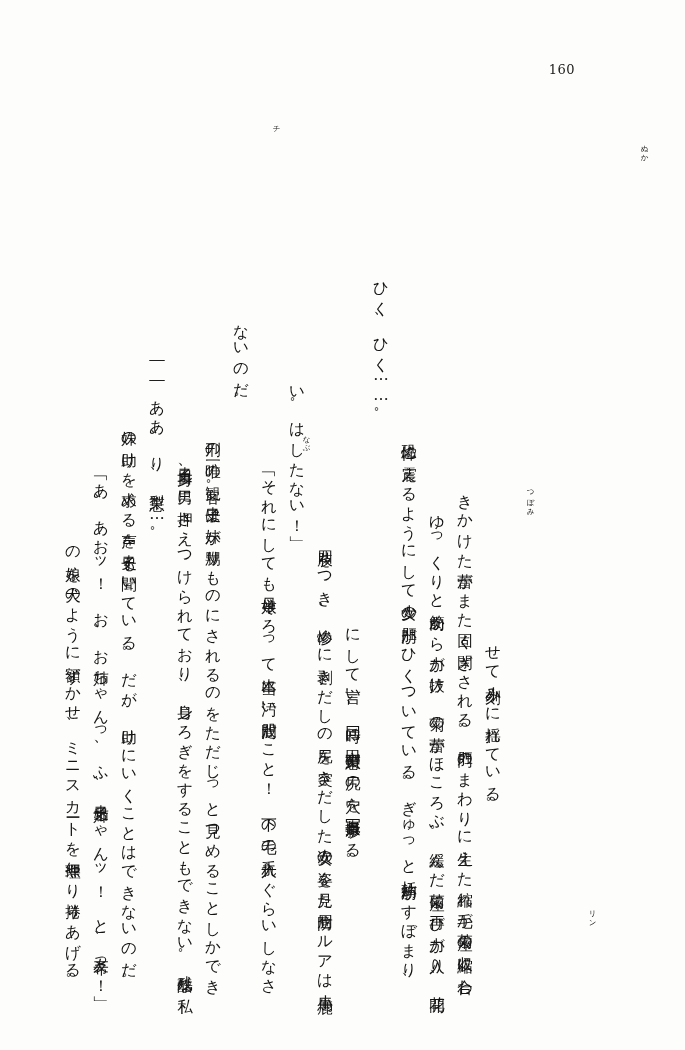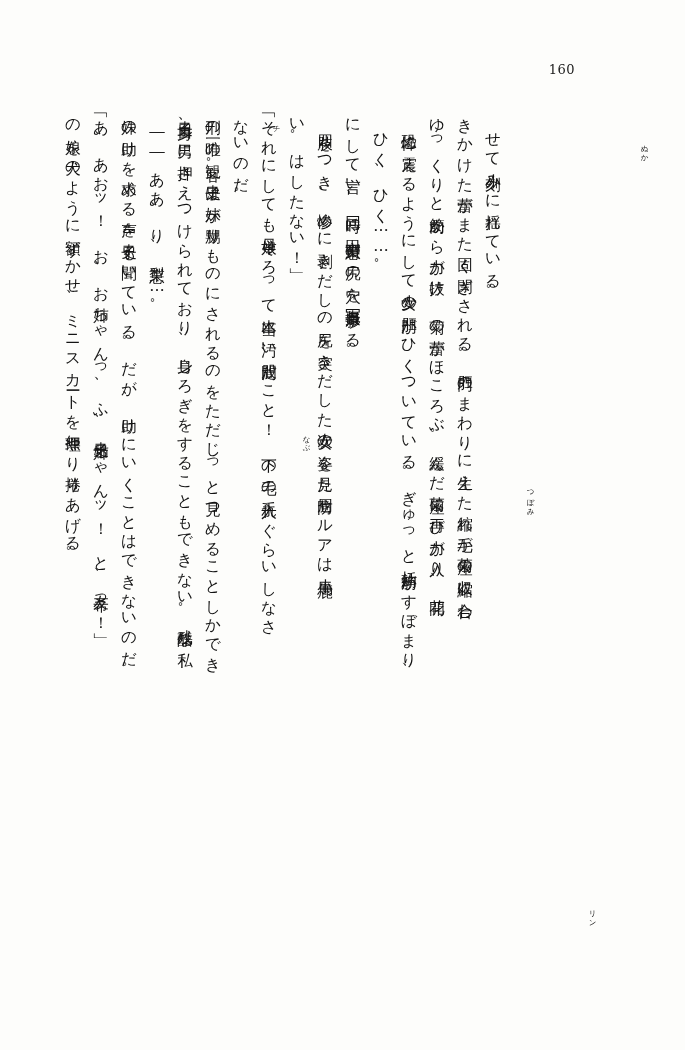--- a/index.html
+++ b/index.html
@@ -12,20 +12,21 @@
     height: 1050px;
     position: relative;
     font-family: "DejaVu Serif", "Liberation Serif", serif;
     color: #111111;
     overflow: hidden;
   }
   #page {
     position: absolute;
     inset: 0;
     background: #fdfdfb;
+    text-align: right;
   }
   #page-number {
     position: absolute;
     top: 62px;
     right: 110px;
     font-size: 13px;
     letter-spacing: 0.5px;
     color: #1a1a1a;
     font-family: "DejaVu Serif", "Liberation Serif", serif;
   }

